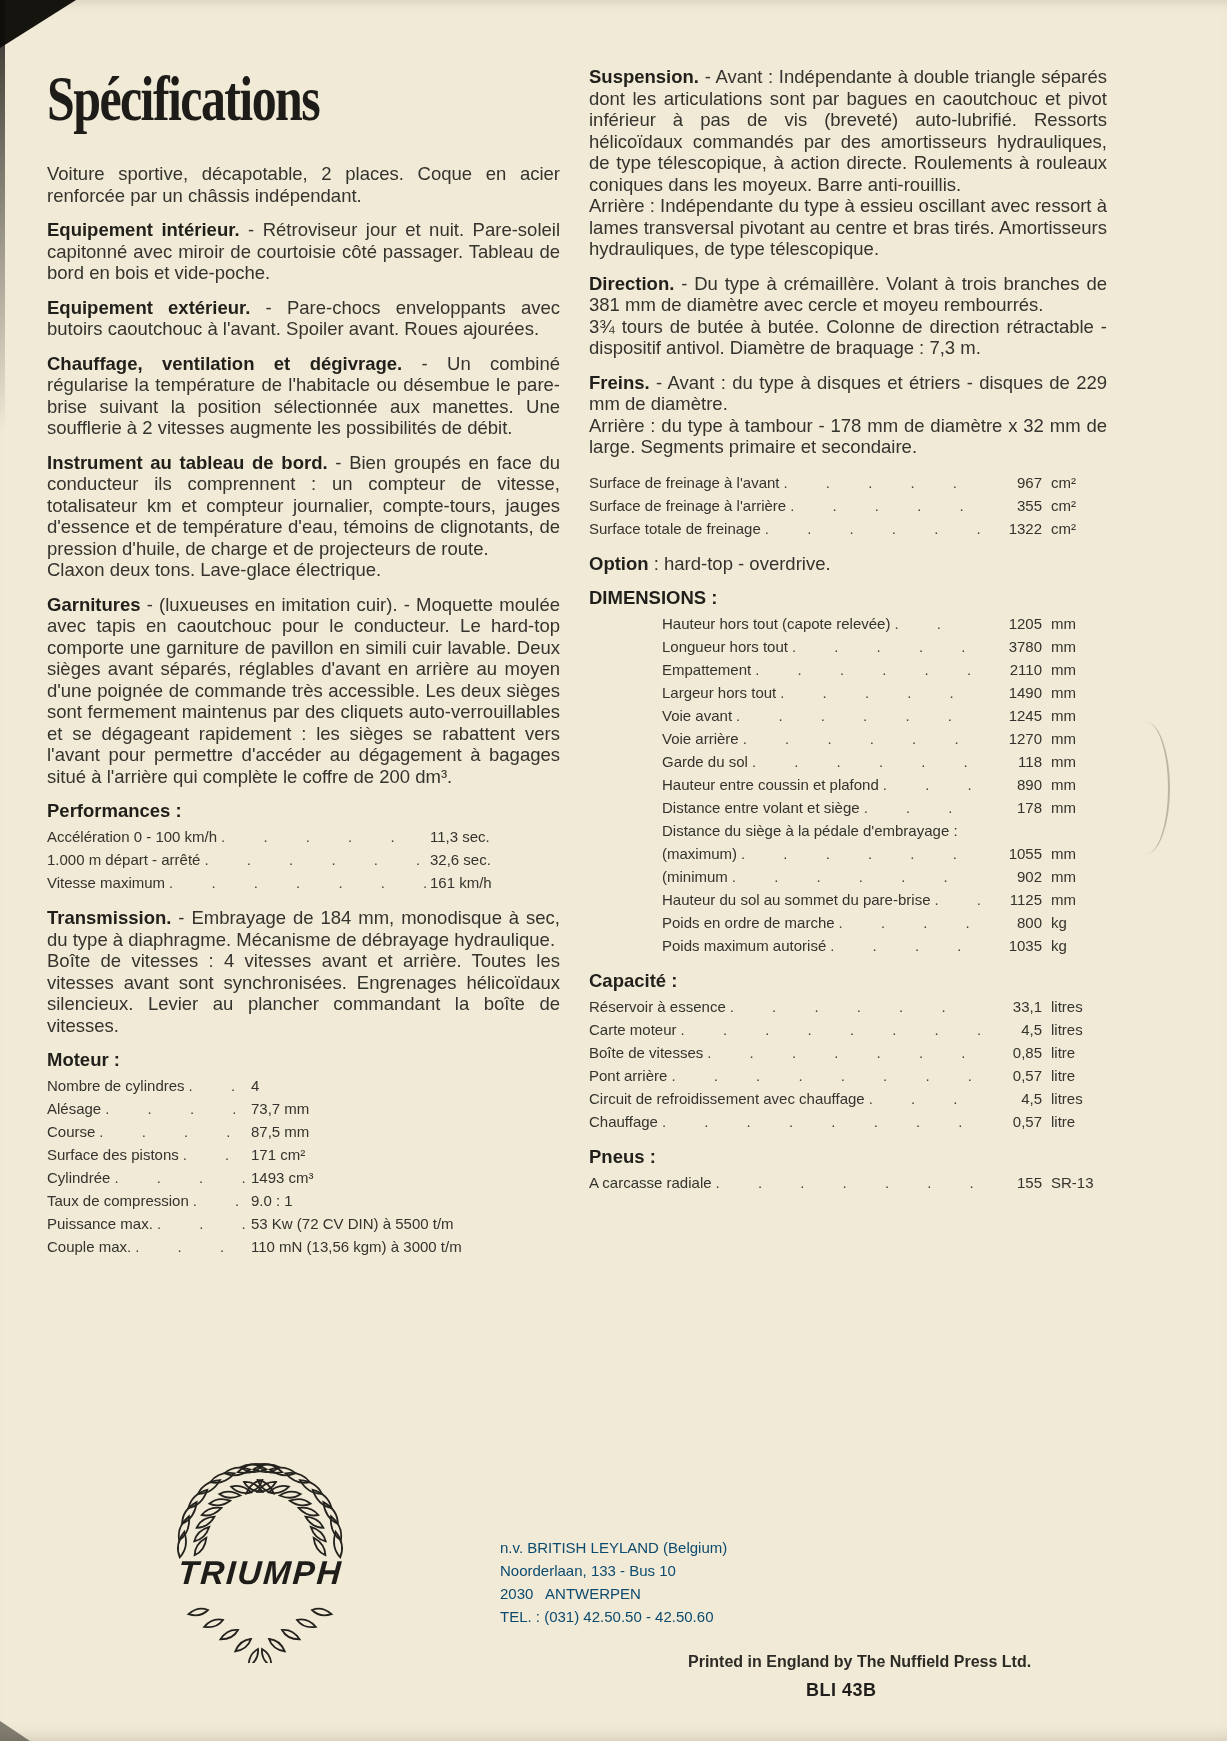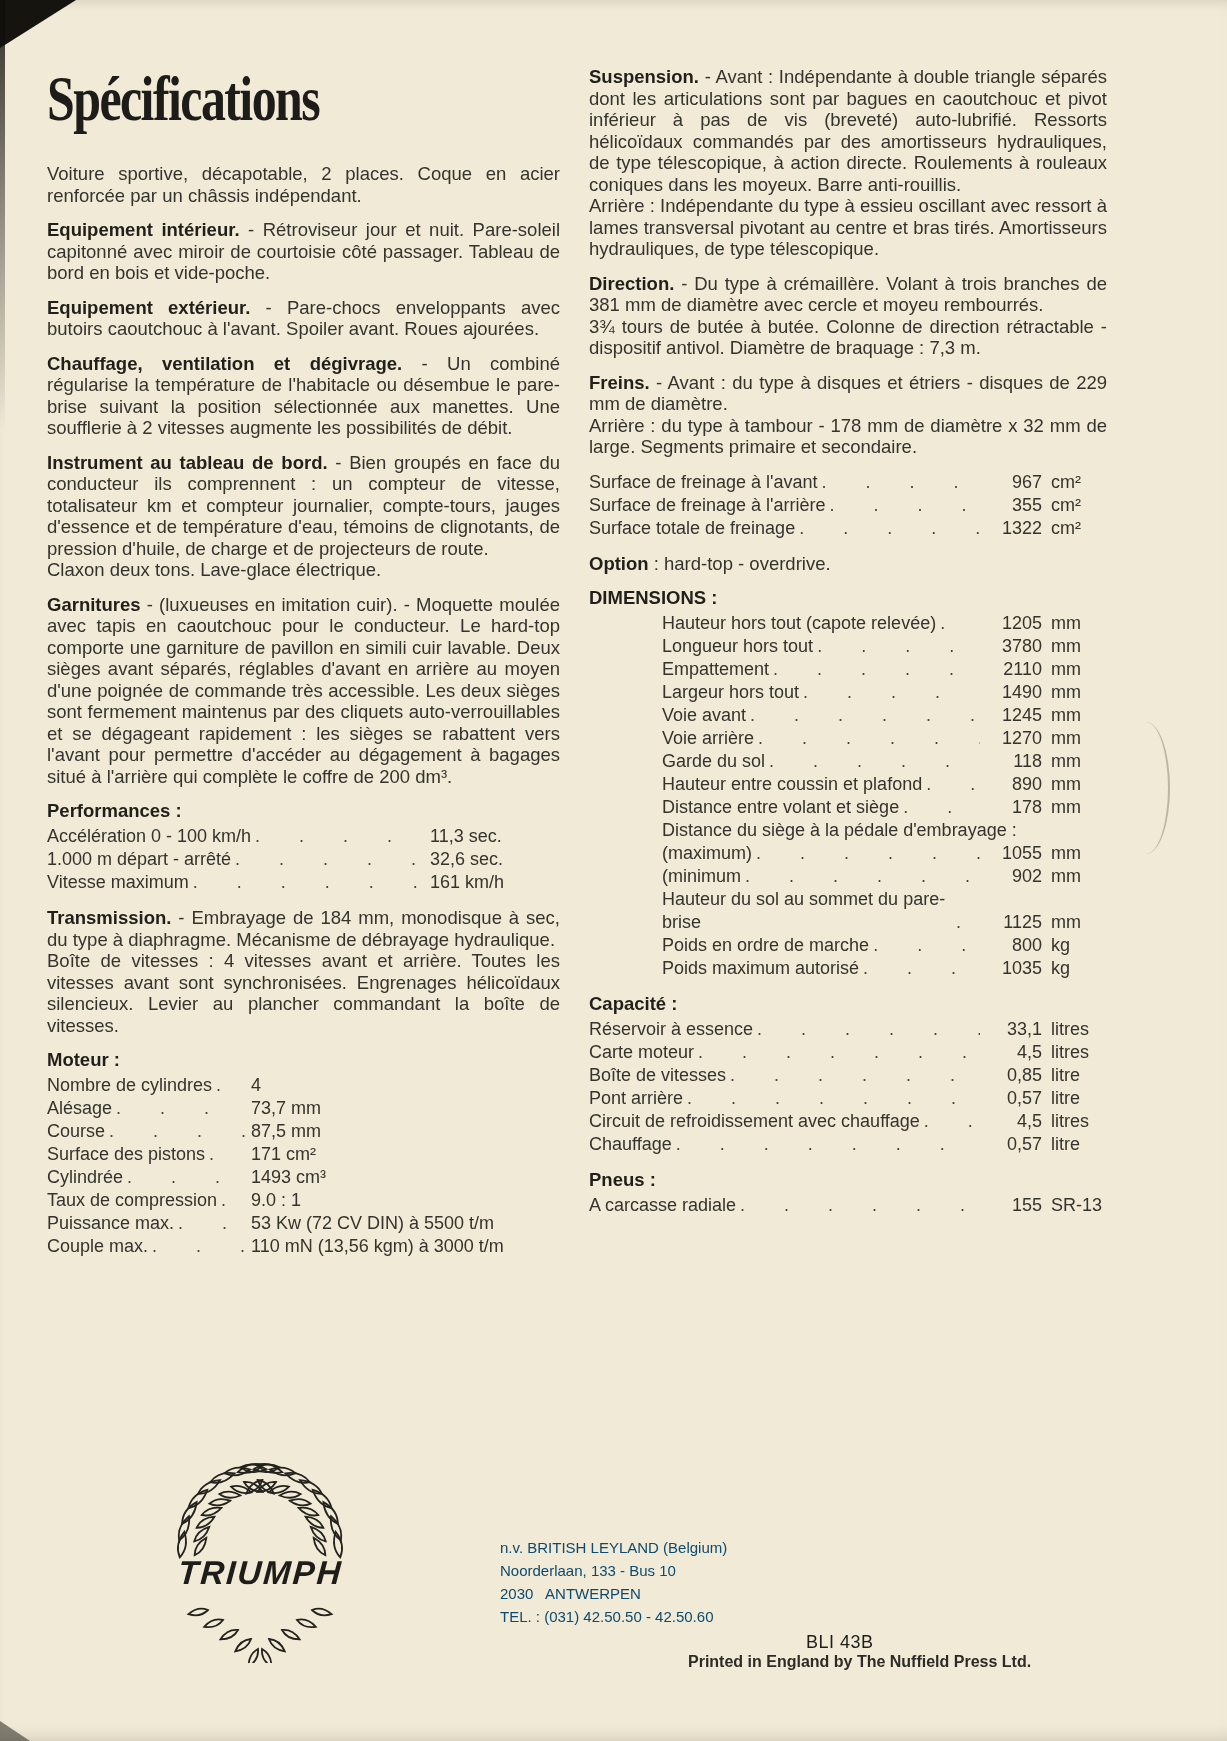--- a/index.html
+++ b/index.html
@@ -29,42 +29,42 @@
   .col.right{width:518px;padding-top:8px;}
   .title{
     font-family:"Liberation Serif",serif;font-weight:900;font-size:64px;
     letter-spacing:-2px;color:#1d1c18;margin:4px 0 27px 0;
     transform:scaleX(.78);transform-origin:left;white-space:nowrap;
   }
   .para{margin:0 0 13px;text-align:justify;font-size:18.5px;line-height:21.5px;}
   .lead{font-weight:bold;color:#201f1a;}
   .txt{white-space:pre-line;}
   .head{font-weight:bold;font-size:18.5px;line-height:22px;margin:0 0 3px;color:#201f1a;}
-  .rows{margin:0 0 13px;font-size:18px;}
+  .rows{margin:0 0 13px;font-size:15px;}
   .row{display:flex;align-items:flex-end;line-height:23px;}
   .row .t{flex:0 1 auto;}
   .dots{flex:1 1 24px;min-width:24px;overflow:hidden;white-space:nowrap;
     letter-spacing:17px;margin:0 4px;color:#45443d;}
   .num{flex:none;width:58px;text-align:right;}
   .unit{flex:none;width:56px;padding-left:9px;}
   .perf .val{flex:none;width:130px;}
   .motor .lblbox{flex:none;width:204px;display:flex;align-items:flex-end;overflow:hidden;}
   .motor .lblbox .t{flex:0 1 auto;white-space:nowrap;}
   .motor .val{flex:1 1 auto;}
   .dim{padding-left:73px;}
 
   
   .logo{position:absolute;left:168px;top:1458px;width:185px;height:205px;}
   .wreath{position:absolute;left:0;top:0;width:185px;height:205px;}
   .wordmark{position:absolute;left:0;right:0;top:96px;text-align:center;
     font-weight:bold;font-style:italic;font-size:33px;letter-spacing:2px;
     color:#1e1d19;transform:skewX(-4deg);}
   .address{position:absolute;left:500px;top:1536px;font-size:15px;line-height:23px;color:#0c4a6e;}
   .addr-line{white-space:pre;}
-  .bli{position:absolute;left:806px;top:1632px;font-size:18px;font-weight:normal;
+  .bli{position:absolute;left:806px;top:1680px;font-size:18px;font-weight:bold;
     letter-spacing:.5px;color:#1f1e1a;}
   .printer{position:absolute;left:688px;top:1653px;font-size:16px;font-weight:bold;
     color:#2c2b26;}
   .disclaimer{position:absolute;left:408px;top:1740px;font-size:11px;
     letter-spacing:.2px;color:#3a392f;font-weight:bold;}
 </style>
 </head>
 <body>
 
 <div class="page">

